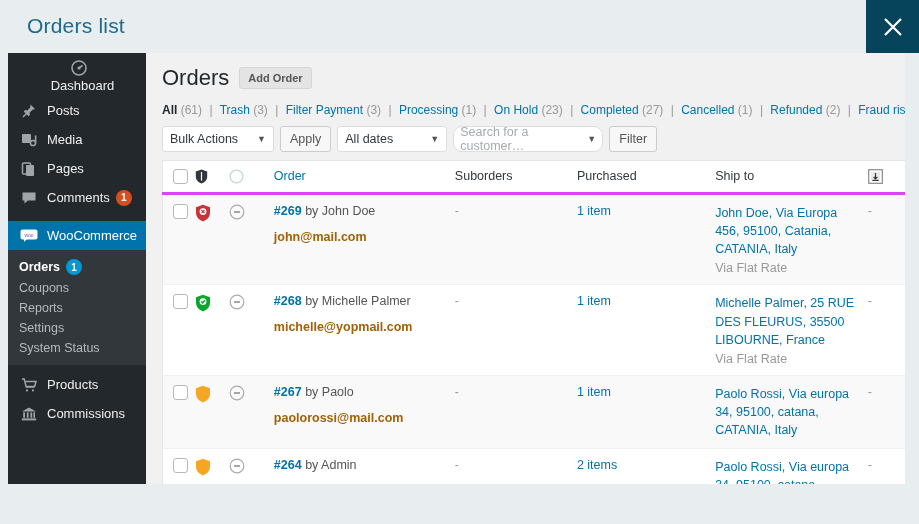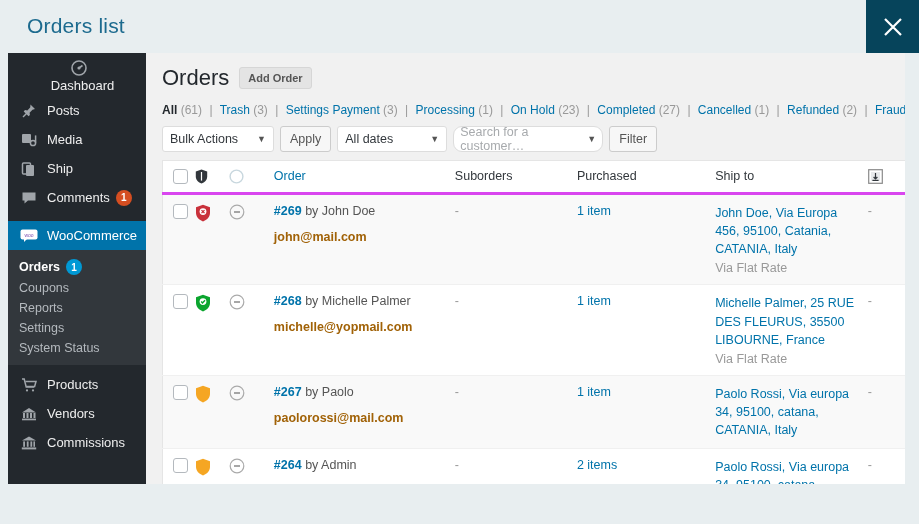--- a/index.html
+++ b/index.html
@@ -220,21 +220,21 @@
       <span class="mi-label">Media</span>
     </div>
 
     <div class="menu-item">
       <span class="mi-icon">
         <svg width="16" height="16" viewBox="0 0 16 16">
             <rect x="1.5" y="2" width="8" height="11" rx="1" fill="none" stroke="currentColor" stroke-width="1.5"></rect>
             <rect x="5" y="4" width="8" height="11" rx="1" fill="currentColor"></rect>
           </svg>
       </span>
-      <span class="mi-label">Ship</span>
+      <span class="mi-label">Pages</span>
     </div>
 
     <div class="menu-item">
       <span class="mi-icon">
         <svg width="16" height="16" viewBox="0 0 16 16">
             <path d="M1.5 2.5 h13 v8 h-7.5 l-3.5 3 v-3 h-2 z" fill="currentColor"></path>
           </svg>
       </span>
       <span class="mi-label">Comments</span>
       <span class="badge orange">1</span>
@@ -280,33 +280,20 @@
               <path d="M4.4 4.4 H15 l-1.4 5H5.4" fill="none" stroke="currentColor" stroke-width="1.5"></path>
               <circle cx="6" cy="13.4" r="1.1" fill="currentColor"></circle>
               <circle cx="12" cy="13.4" r="1.1" fill="currentColor"></circle>
             </svg>
         </span>
         <span class="mi-label">Products</span>
       </div>
       <div class="menu-item">
         <span class="mi-icon">
           <svg width="16" height="16" viewBox="0 0 16 16">
-              <path d="M8 2 L15 6.4 H1 Z" fill="currentColor"></path>
-              <rect x="2" y="7" width="2" height="5" fill="currentColor"></rect>
-              <rect x="5.5" y="7" width="2" height="5" fill="currentColor"></rect>
-              <rect x="9" y="7" width="2" height="5" fill="currentColor"></rect>
-              <rect x="12.5" y="7" width="2" height="5" fill="currentColor"></rect>
-              <rect x="1" y="12.6" width="14" height="1.7" fill="currentColor"></rect>
-            </svg>
-        </span>
-        <span class="mi-label">Vendors</span>
-      </div>
-      <div class="menu-item">
-        <span class="mi-icon">
-          <svg width="16" height="16" viewBox="0 0 16 16">
               <path d="M8 1.4 L15 5.6 H1 Z" fill="currentColor"></path>
               <rect x="2.2" y="6.4" width="1.8" height="5.4" fill="currentColor"></rect>
               <rect x="5.8" y="6.4" width="1.8" height="5.4" fill="currentColor"></rect>
               <rect x="9.4" y="6.4" width="1.8" height="5.4" fill="currentColor"></rect>
               <rect x="12.4" y="6.4" width="1.6" height="5.4" fill="currentColor"></rect>
               <rect x="0.8" y="12.4" width="14.4" height="2" fill="currentColor"></rect>
             </svg>
         </span>
         <span class="mi-label">Commissions</span>
       </div>
@@ -321,21 +308,21 @@
       <button id="add-order-button">Add Order</button>
     </div>
 
     <div id="subsubsub">
       <span class="f-link current">All</span>
       <span class="f-count">(61)</span>
       <span class="f-sep">|</span>
       <span class="f-link">Trash</span>
       <span class="f-count">(3)</span>
       <span class="f-sep">|</span>
-      <span class="f-link">Settings Payment</span>
+      <span class="f-link">Filter Payment</span>
       <span class="f-count">(3)</span>
       <span class="f-sep">|</span>
       <span class="f-link">Processing</span>
       <span class="f-count">(1)</span>
       <span class="f-sep">|</span>
       <span class="f-link">On Hold</span>
       <span class="f-count">(23)</span>
       <span class="f-sep">|</span>
       <span class="f-link">Completed</span>
       <span class="f-count">(27)</span>

